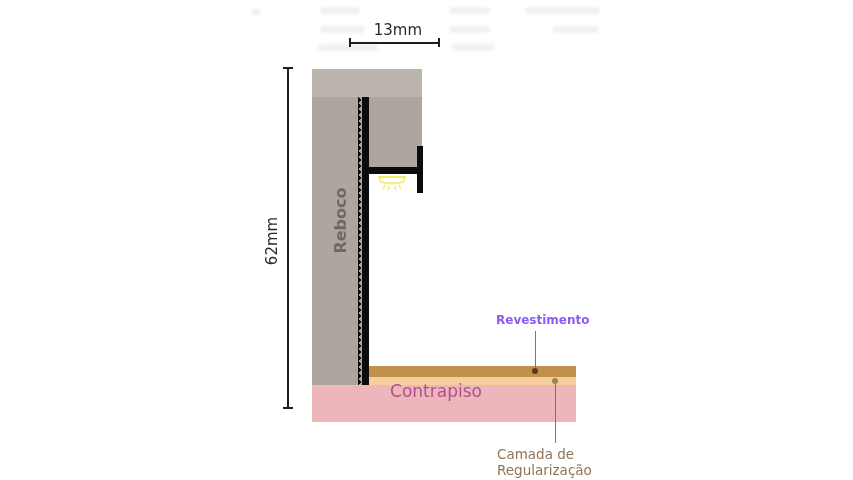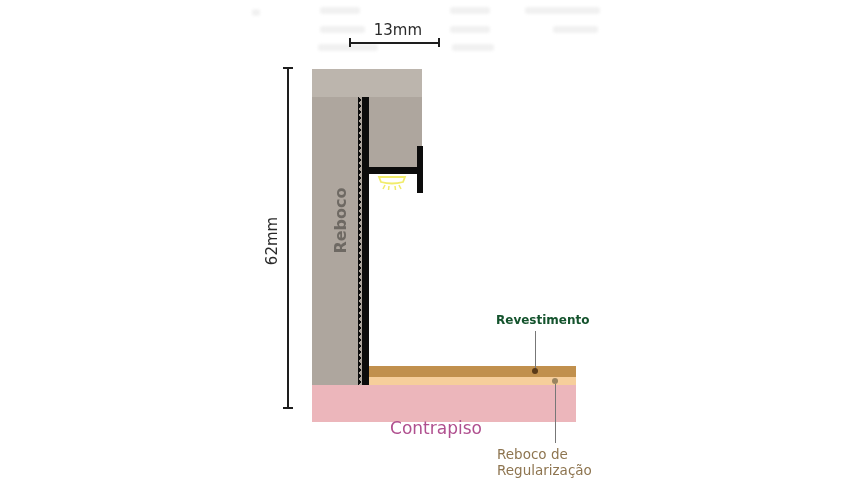--- a/index.html
+++ b/index.html
@@ -21,21 +21,21 @@
       width: 4px;
       background-image: radial-gradient(circle at 0 3px, #0c0c0c 2.6px, transparent 2.8px);
       background-size: 4px 6px;
       background-repeat: repeat-y;
     }
     .layer-rev { background: #c1904d; }
     .layer-cam { background: #f6ce9b; }
     .layer-con { background: #ecb6bb; }
     .callout-line { position: absolute; width: 1px; background: #777; }
     .dot { position: absolute; width: 6px; height: 6px; border-radius: 50%; }
-    .rev-text { color: #14532d; font-weight: bold; font-size: 12px; }
+    .rev-text { color: #8b5cf6; font-weight: bold; font-size: 12px; }
     .cam-text { color: #8e7550; font-size: 13.5px; line-height: 16px; }
     .con-text { color: #b0508f; font-size: 17px; }
     .reb-text { color: #6e6963; font-weight: bold; font-size: 16px; }
   </style>
 </head>
 <body>
 
 <div>
   <div class="ghost" style="left:320px;top:7px;width:40px;"></div>
   <div class="ghost" style="left:450px;top:7px;width:40px;"></div>
@@ -80,24 +80,24 @@
     <line x1="9" y1="10" x2="7" y2="14" stroke="#f1ec6a" stroke-width="1.5"></line>
     <line x1="13" y1="11" x2="12.5" y2="15" stroke="#f1ec6a" stroke-width="1.5"></line>
     <line x1="19" y1="11" x2="19.5" y2="15" stroke="#f1ec6a" stroke-width="1.5"></line>
     <line x1="23" y1="10" x2="25" y2="14" stroke="#f1ec6a" stroke-width="1.5"></line>
   </svg>
 </div>
 
 <div class="abs layer-rev" style="left:369px;top:366px;width:207px;height:11px;"></div>
 <div class="abs layer-cam" style="left:369px;top:377px;width:207px;height:8px;"></div>
 <div class="abs layer-con" style="left:312px;top:385px;width:264px;height:37px;"></div>
-<div class="abs con-text" style="left:312px;top:418px;width:248px;text-align:center;">Contrapiso</div>
+<div class="abs con-text" style="left:312px;top:381px;width:248px;text-align:center;">Contrapiso</div>
 
 <div class="abs rev-text" style="left:496px;top:313px;">Revestimento</div>
 <div class="callout-line" style="left:535px;top:331px;height:38px;"></div>
 <div class="dot" style="left:532px;top:368px;background:#5a3a18;"></div>
 
 <div class="dot" style="left:552px;top:378px;background:#9a8460;"></div>
 <div class="callout-line" style="left:555px;top:384px;height:59px;"></div>
 <div class="abs cam-text" style="left:497px;top:446px;">
-  <div>Reboco de</div>
+  <div>Camada de</div>
   <div>Regularização</div>
 </div>
 
 </body></html>

